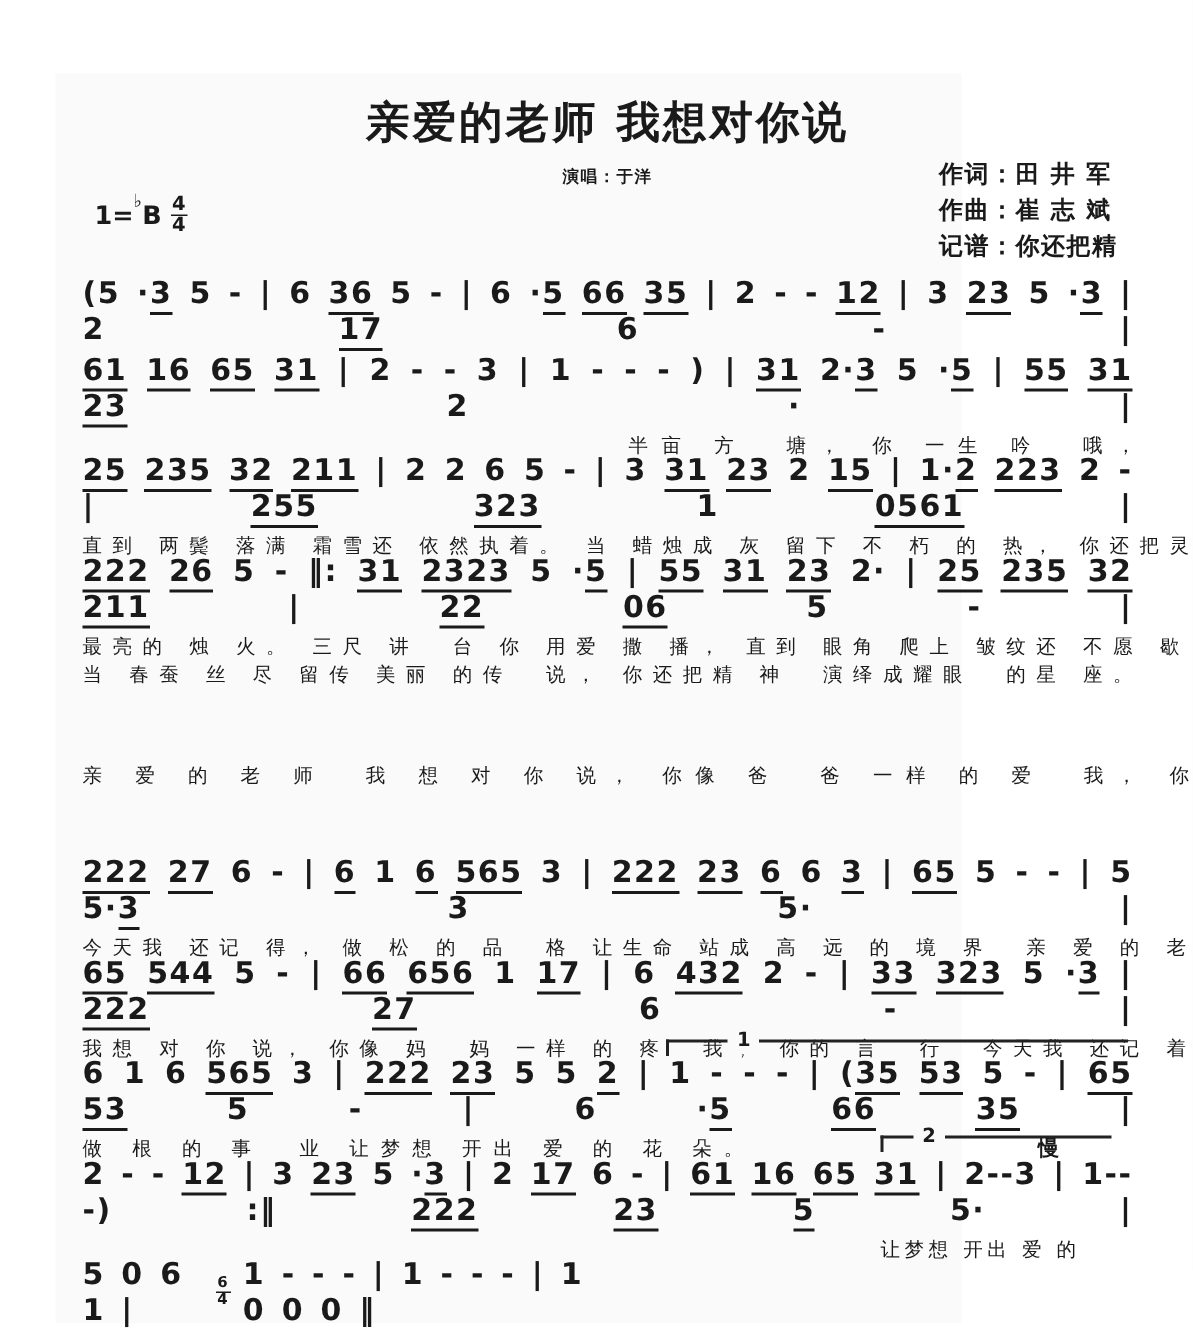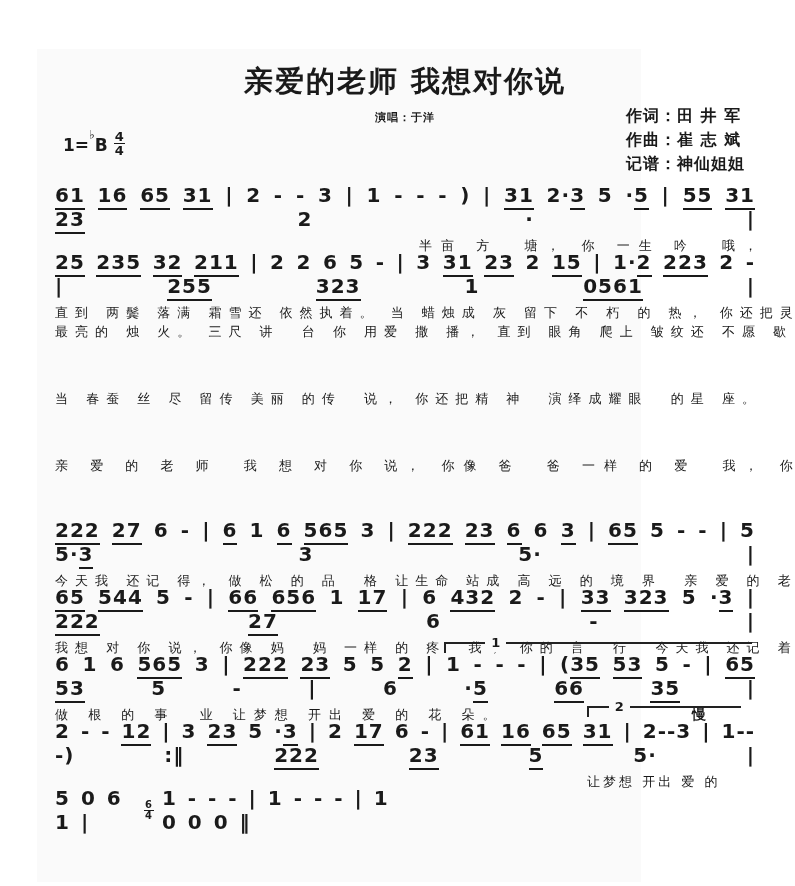--- a/index.html
+++ b/index.html
@@ -59,45 +59,49 @@
 <div class="page">
   <div class="sheet"></div>
   <div class="content">
 
     <div class="title">亲爱的老师 我想对你说</div>
     <div class="performer">演唱：于洋</div>
 
     <div class="credits">
       <div>作词：田 井 军</div>
       <div>作曲：崔 志 斌</div>
-      <div>记谱：神仙姐姐</div>
+      <div>记谱：你还把精</div>
     </div>
 
     <div class="keysig">
       <span><span>1=</span><span class="flat">♭</span><span>B</span></span>
       <span class="frac">
         <span class="num">4</span>
         <span class="den">4</span>
       </span>
     </div>
 
     <div class="rows">
 
+      <div class="row no-lyrics row-1">
+        <div class="notes">(5 ·<u>3</u> 5 - | 6 <u>36</u> 5 - | 6 ·<u>5</u> <u>66</u> <u>35</u> | 2 - - <u>12</u> | 3 <u>23</u> 5 ·<u>3</u> | 2 <u>17</u> 6 - |</div>
+      </div>
 
       <div class="row row-2">
         <div class="notes"><u>61</u> <u>16</u> <u>65</u> <u>31</u> | 2 - - 3 | 1 - - - ) | <u>31</u> 2·<u>3</u> 5 ·<u>5</u> | <u>55</u> <u>31</u> <u>23</u> 2 · |</div>
         <div class="lyrics">半亩 方  塘， 你 一生 吟  哦，</div>
       </div>
 
       <div class="row row-3">
         <div class="notes"><u>25</u> <u>235</u> <u>32</u> <u>211</u> | 2 2 6 5 - | 3 <u>31</u> <u>23</u> 2 <u>15</u> | 1·<u>2</u> <u>223</u> 2 - | <u>255</u> <u>323</u> 1 <u>0561</u> |</div>
         <div class="lyrics">直到 两鬓 落满 霜雪还 依然执着。 当 蜡烛成 灰 留下 不 朽 的 热， 你还把灵 魂 燃烧成</div>
       </div>
 
       <div class="row row-4">
+        <div class="notes"><u>222</u> <u>26</u> 5 - ‖: <u>31</u> <u>2323</u> 5 ·<u>5</u> | <u>55</u> <u>31</u> <u>23</u> 2· | <u>25</u> <u>235</u> <u>32</u> <u>211</u> | <u>22</u> <u>06</u> 5 - |</div>
         <div class="lyrics">最亮的 烛 火。 三尺 讲  台 你 用爱 撒 播， 直到 眼角 爬上 皱纹还 不愿 歇 歇。</div>
       </div>
 
       <div class="row row-5">
         <div class="lyrics">当 春蚕 丝 尽 留传 美丽 的传  说， 你还把精 神  演绎成耀眼  的星 座。</div>
       </div>
 
       <div class="row row-6">
         <div class="lyrics">亲 爱 的 老 师  我 想 对 你 说， 你像 爸  爸 一样 的 爱  我， 你的 教  诲</div>
       </div>

